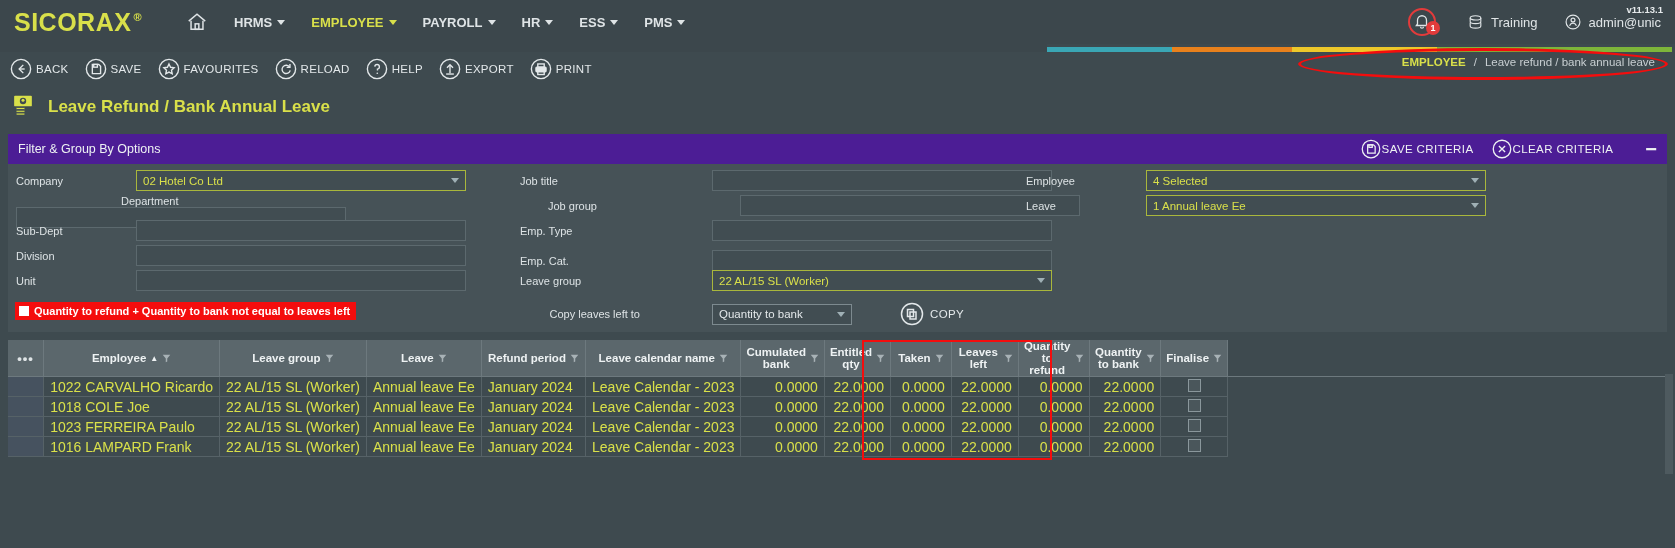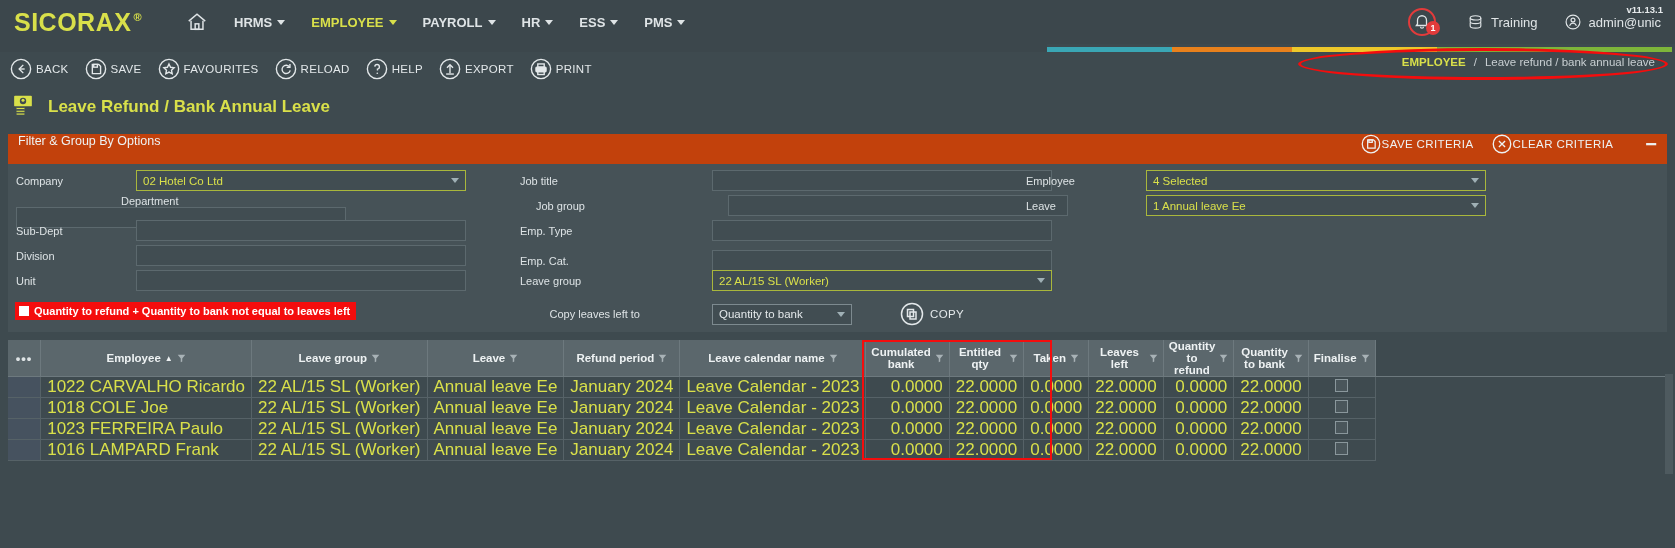--- a/index.html
+++ b/index.html
@@ -78,21 +78,21 @@
   
   .titlerow {
     position: absolute; left: 0; top: 88px; width: 1675px; height: 38px;
     display: flex; align-items: center; padding-left: 12px;
   }
   .page-title { color: #d9e04a; font-size: 17px; font-weight: bold; margin-left: 10px; }
 
   
   .filter-head {
     position: absolute; left: 8px; top: 134px; width: 1659px; height: 30px;
-    background: #c2410c; display: flex; align-items: flex-start; padding: 0 10px;
+    background: #4c1d95; display: flex; align-items: center; padding: 0 10px;
   }
   .filter-head-title { color: #eef2f3; font-size: 12.5px; }
   .filter-head-right { margin-left: auto; display: flex; align-items: center; gap: 18px; }
   .crit-btn { display: flex; align-items: center; gap: 1px; }
   .crit-btn .lbl { color: #eef2f3; font-size: 11.5px; letter-spacing: .4px; }
   .minus {
     color: #eef2f3; font-size: 20px; line-height: 10px; margin-left: 14px; font-weight: bold;
   }
 
   .filter-body {
@@ -134,21 +134,21 @@
   thead th {
     background: #5b676c; color: #eef2f3; font-size: 11.5px; font-weight: bold;
     height: 32px; border-right: 1px solid #6d797e; border-bottom: 1px solid #6d797e;
     padding: 0 5px; vertical-align: middle; position: relative;
   }
   thead th .hwrap { display: flex; align-items: center; justify-content: center; gap: 4px; }
   thead th .htxt { line-height: 1.05; }
   .funnel { flex: 0 0 auto; opacity: .75; }
   .sortup { font-size: 8px; }
   tbody td {
-    background: #3e4a4f; color: #d9e04a; font-size: 17px;
+    background: #3e4a4f; color: #d9e04a; font-size: 14px;
     height: 20px; border-right: 1px solid #566267; border-bottom: 1px solid #566267;
     padding: 0 6px; white-space: nowrap;
   }
   tbody tr td:first-child { background: #46525f; }
   td.num { text-align: right; }
   .rowcheck {
     width: 13px; height: 13px; border: 1px solid #8a979c; background: #4a565b;
     display: inline-block;
   }
   .hdr-dots { color: #dfe4e6; font-size: 13px; letter-spacing: 1px; text-align:center; }
@@ -385,21 +385,21 @@
         </div>
       </div>
     </div>
   <div id="col2">
       <div class="frow" style="left: 512px; top: 6px;">
         <span class="flabel" style="width: 120px;">Job title</span>
         <div class="fctl" style="width: 340px; margin-left: 72px;">
           <span class="val"></span>
         </div>
       </div>
-      <div class="frow" style="left: 528px; top: 31px;">
+      <div class="frow" style="left: 540px; top: 31px;">
         <span class="flabel" style="width: 120px;">Job group</span>
         <div class="fctl" style="width: 340px; margin-left: 72px;">
           <span class="val"></span>
         </div>
       </div>
       <div class="frow" style="left: 512px; top: 56px;">
         <span class="flabel" style="width: 120px;">Emp. Type</span>
         <div class="fctl" style="width: 340px; margin-left: 72px;">
           <span class="val"></span>
         </div>

